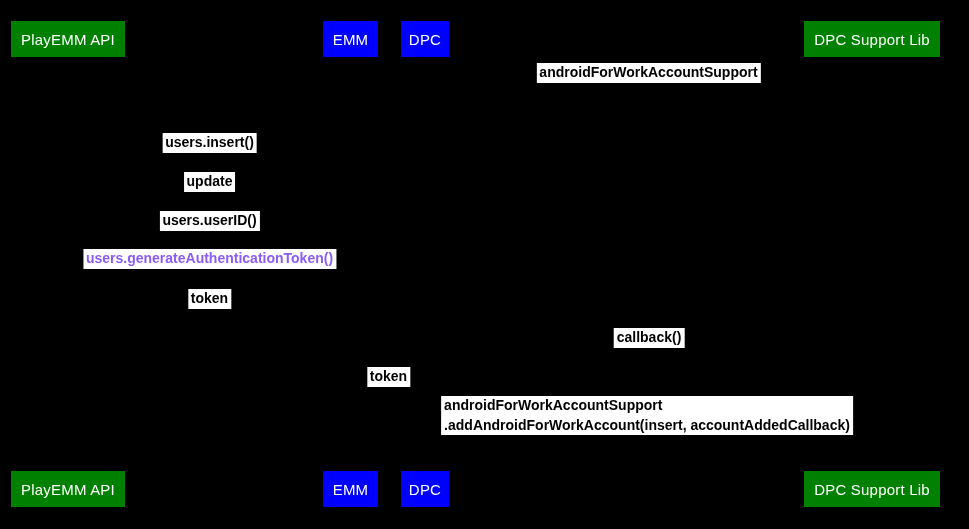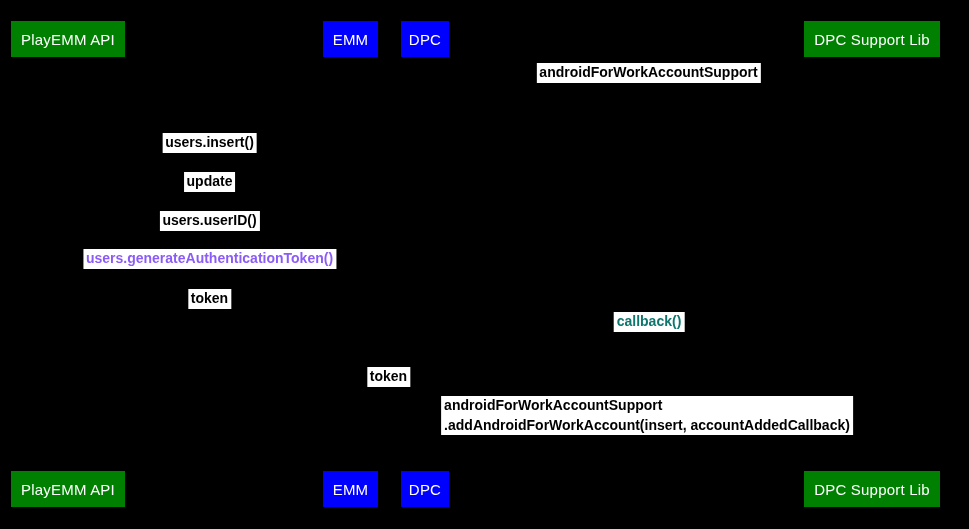--- a/index.html
+++ b/index.html
@@ -81,21 +81,21 @@
     </div>
     <div class="message" style="left: 209.5px; top: 211px; background: rgb(255, 255, 255); color: rgb(0, 0, 0);">
       <div class="line">users.userID()</div>
     </div>
     <div class="message" style="left: 209.5px; top: 249px; background: rgb(255, 255, 255); color: #8b5cf6;">
       <div class="line">users.generateAuthenticationToken()</div>
     </div>
     <div class="message" style="left: 209.5px; top: 289px; background: rgb(255, 255, 255); color: rgb(0, 0, 0);">
       <div class="line">token</div>
     </div>
-    <div class="message" style="left: 649px; top: 312px; background: rgb(255, 255, 255); color: #0f766e;">
+    <div class="message" style="left: 649px; top: 328px; background: rgb(255, 255, 255); color: #000000;">
       <div class="line">callback()</div>
     </div>
     <div class="message" style="left: 388.5px; top: 367px; background: rgb(255, 255, 255); color: rgb(0, 0, 0);">
       <div class="line">token</div>
     </div>
     <div class="message" style="left: 647px; top: 396px; background: rgb(255, 255, 255); color: rgb(0, 0, 0);">
       <div class="line">androidForWorkAccountSupport</div>
       <div class="line">.addAndroidForWorkAccount(insert, accountAddedCallback)</div>
     </div>
   </div>

